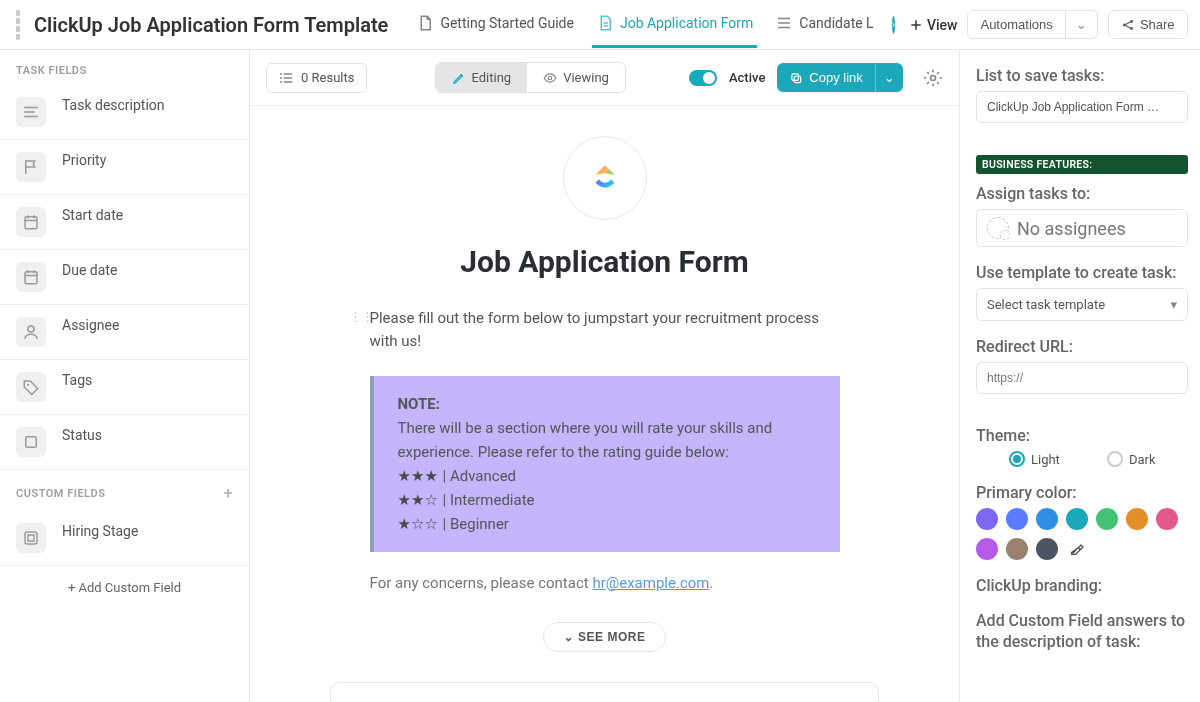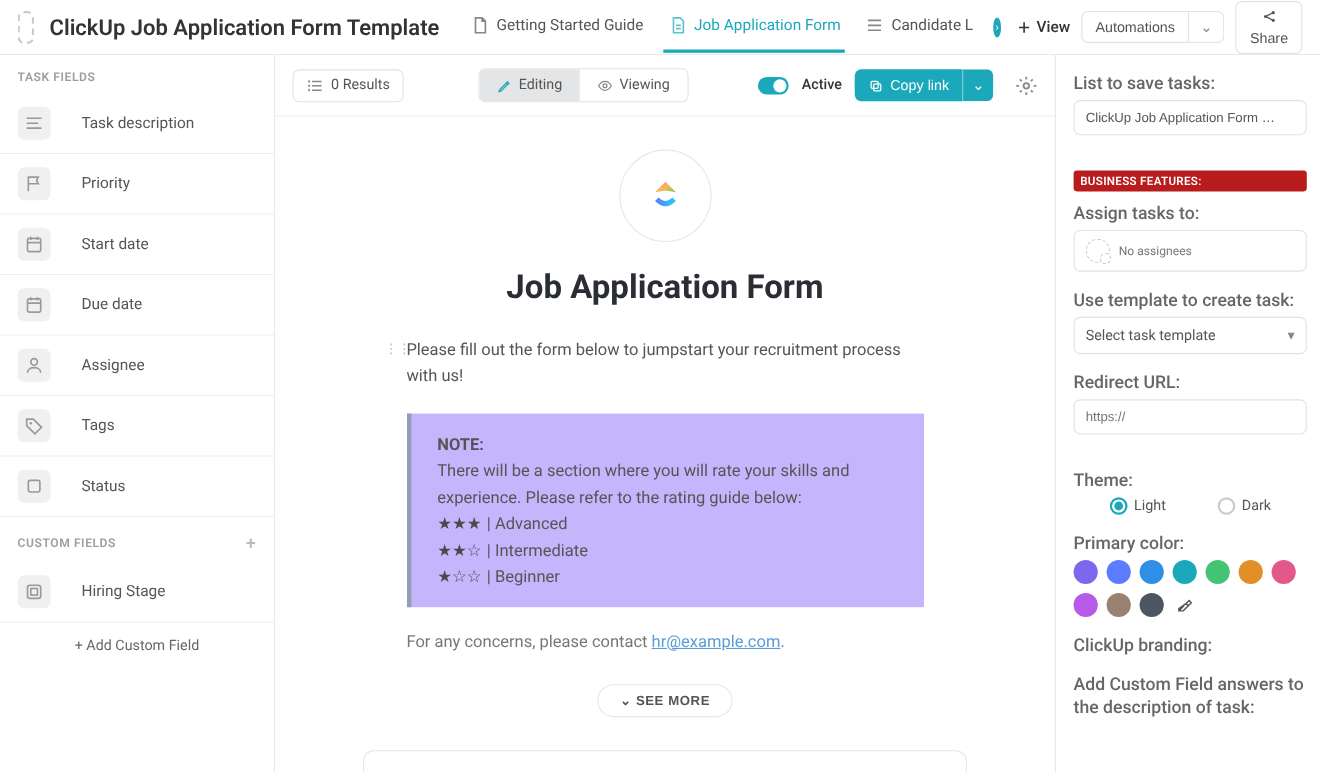--- a/index.html
+++ b/index.html
@@ -9,25 +9,25 @@
 .app-title { font-size: 20px; font-weight: 600; color: #333; margin-right: 10px; white-space: nowrap; }
 .tab { display: flex; align-items: center; gap: 6px; padding: 13px 4px; border-bottom: 3px solid transparent; color: #555; cursor: pointer; white-space: nowrap; }
 .tab.active { color: #1ba8ba; border-bottom-color: #1ba8ba; }
 .tab-icon { width: 18px; height: 18px; opacity: 0.7; }
 .nav-arrow { width: 18px; height: 18px; background: #1ba8ba; border-radius: 50%; display: flex; align-items: center; justify-content: center; color: #fff; font-size: 11px; }
 .top-right { margin-left: auto; display: flex; align-items: center; gap: 10px; }
 .view-btn { display: flex; align-items: center; gap: 4px; font-weight: 500; color: #333; cursor: pointer; }
 .automations-btn { border: 1px solid #e2e2e2; border-radius: 6px 0 0 6px; padding: 6px 12px; color: #555; font-size: 13px; cursor: pointer; background: #fff; }
 .dropdown-caret-btn { border: 1px solid #e2e2e2; border-left: none; border-radius: 0 6px 6px 0; padding: 6px 10px; cursor: pointer; background: #fff; color: #888; }
 .btn-group { display: flex; }
-.share-btn { border: 1px solid #e2e2e2; border-radius: 6px; padding: 6px 12px; display: flex; align-items: center; gap: 5px; font-size: 13px; cursor: pointer; background: #fff; color: #555; flex-direction: column; }
+.share-btn { border: 1px solid #e2e2e2; border-radius: 6px; padding: 6px 12px; display: flex; align-items: center; gap: 5px; font-size: 13px; cursor: pointer; background: #fff; color: #555; }
 .main-wrap { display: flex; height: calc(100vh - 50px); }
 .left-panel { width: 250px; border-right: 1px solid #e8e8e8; overflow-y: auto; }
 .section-label { font-size: 11px; font-weight: 600; color: #9e9e9e; letter-spacing: 0.5px; padding: 14px 16px 8px; display: flex; align-items: center; justify-content: space-between; }
-.field-item { display: flex; align-items: center; gap: 28px; padding: 12px 16px; border-bottom: 1px solid #eee; cursor: pointer; color: #555; }
+.field-item { display: flex; align-items: flex-start; gap: 16px; padding: 12px 16px; border-bottom: 1px solid #eee; cursor: pointer; color: #555; }
 .field-icon { width: 30px; height: 30px; background: #f0f0f0; border-radius: 6px; display: flex; align-items: center; justify-content: center; color: #999; }
 .add-field { text-align: center; padding: 14px; font-size: 13px; color: #666; cursor: pointer; }
 .center-panel { flex: 1; overflow-y: auto; border-right: 1px solid #e8e8e8; }
 .center-tools { display: flex; align-items: center; padding: 12px 16px; gap: 12px; border-bottom: 1px solid #f0f0f0; }
 .results-pill { border: 1px solid #e2e2e2; border-radius: 6px; padding: 6px 12px; display: flex; align-items: center; gap: 6px; color: #555; font-size: 13px; }
 .edit-toggle { display: flex; border: 1px solid #e2e2e2; border-radius: 6px; overflow: hidden; margin-left: 4px;}
 .edit-tab { padding: 7px 16px; display: flex; align-items: center; gap: 6px; font-size: 13px; cursor: pointer; color: #555; }
 .edit-tab.active { background: #e4e5e7; }
 .toggle-switch { width: 28px; height: 16px; background: #1ba8ba; border-radius: 9px; position: relative; cursor: pointer; }
 .toggle-switch.off { background: #d7d7d7; }
@@ -46,22 +46,22 @@
 .note-box { text-align: left; max-width: 470px; margin: 0 auto 22px; background: #c4b5fd; border-left: 4px solid #8fa0b4; padding: 16px 24px; color: #555; line-height: 1.6; font-size: 15px;}
 .note-label { font-weight: 700; }
 .star { color: #4a4a4a; font-size: 15px; margin-right:1px;}
 .contact-line { text-align: left; max-width: 470px; margin: 0 auto 30px; color: #777; font-size: 15px; }
 .contact-line a { color: #5a9bd8; text-decoration: underline; }
 .see-more { display: inline-flex; align-items: center; gap: 4px; border: 1px solid #e6e6e6; border-radius: 18px; padding: 7px 20px; font-size: 12px; font-weight: 600; letter-spacing: 0.5px; color: #555; cursor: pointer; background: #fff; }
 .question-card { max-width: 560px; margin: 30px auto 0; border: 1px solid #e6e6e6; border-radius: 10px; padding: 20px; min-height: 50px; }
 .right-panel { width: 240px; padding: 16px 12px 16px 16px; overflow-y: auto; }
 .setting-label { font-size: 16px; color: #666; margin-bottom: 6px; font-weight: 500; }
 .setting-input { width: 100%; border: 1px solid #e2e2e2; border-radius: 6px; padding: 8px 10px; font-size: 12px; color: #555; margin-bottom: 16px; background: #fff;}
-.biz-badge { background: #b91c1c; color: #fff; font-size: 10.5px; font-weight: 600; padding: 3px 6px; border-radius: 3px; display: block; margin-bottom: 10px; letter-spacing: 0.3px;}
-.assignee-box { border: 1px solid #e2e2e2; border-radius: 6px; padding: 7px 10px; display: flex; align-items: center; gap: 8px; margin-bottom: 16px; font-size: 11px; color: #777; cursor: pointer;}
+.biz-badge { background: #14532d; color: #fff; font-size: 10.5px; font-weight: 600; padding: 3px 6px; border-radius: 3px; display: block; margin-bottom: 10px; letter-spacing: 0.3px;}
+.assignee-box { border: 1px solid #e2e2e2; border-radius: 6px; padding: 7px 10px; display: flex; align-items: center; gap: 8px; margin-bottom: 16px; font-size: 18px; color: #777; cursor: pointer;}
 .assignee-avatar { width: 22px; height: 22px; border: 1.5px dashed #c8c8c8; border-radius: 50%; position: relative;}
 .assignee-avatar::after { content: ""; width: 8px; height: 8px; background: #fff; border: 1.5px dashed #c8c8c8; border-radius: 50%; position: absolute; right:-2px; bottom:-2px;}
 .select-box { border: 1px solid #e2e2e2; border-radius: 6px; padding: 8px 10px; display: flex; align-items: center; justify-content: space-between; font-size: 13px; color: #555; margin-bottom: 16px; cursor: pointer; background:#fff;}
 .theme-row { display: flex; align-items: center; gap: 14px; margin-bottom: 16px; }
 .radio-opt { display: flex; align-items: center; gap: 6px; font-size: 13px; color: #555; cursor: pointer; padding-left: 33px; }
 .radio-dot { width: 16px; height: 16px; border: 2px solid #ccc; border-radius: 50%; display: inline-block; position: relative;}
 .radio-dot.sel { border-color: #1ba8ba; }
 .radio-dot.sel::after { content: ""; width: 8px; height: 8px; background: #1ba8ba; border-radius: 50%; position: absolute; top: 2px; left: 2px; }
 .color-grid { display: flex; flex-wrap: wrap; gap: 8px; margin-bottom: 16px; }
 .color-swatch { width: 22px; height: 22px; border-radius: 50%; cursor: pointer; }

